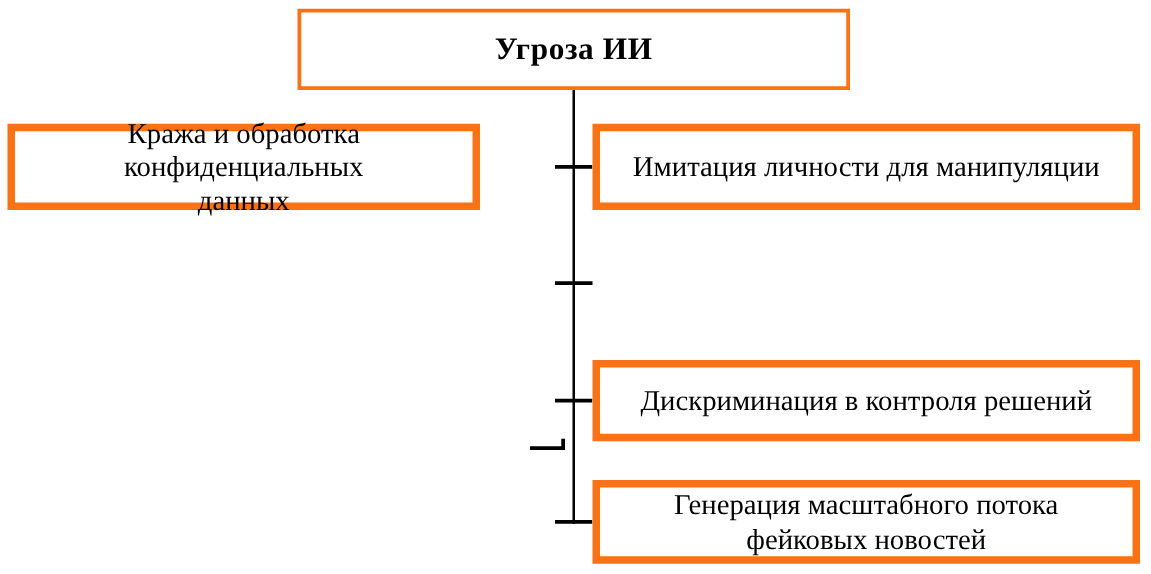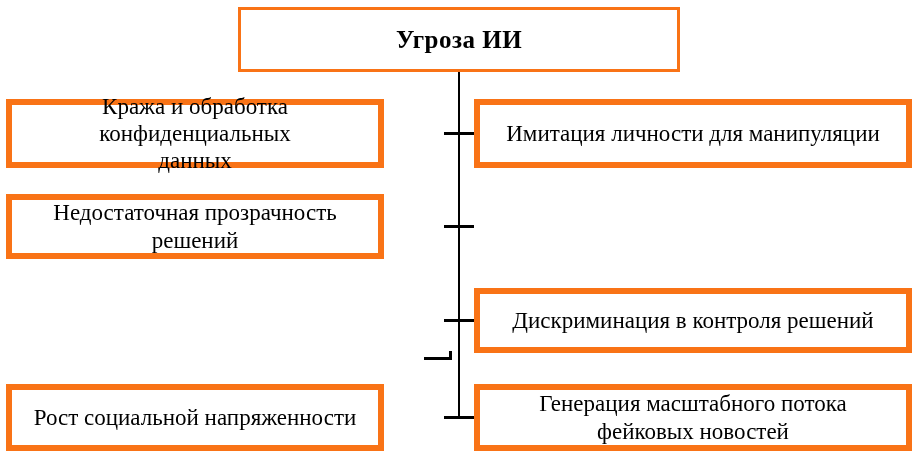--- a/index.html
+++ b/index.html
@@ -27,21 +27,21 @@
     line-height: 1.18;
     padding: 2px 6px;
   }
   .box .lbl { white-space: pre-line; }
   .root {
     border-width: 3px;
     font-weight: bold;
     font-size: 25px;
     letter-spacing: 0.5px;
   }
-  .left-col  { left: 6px;   width: 378px; }
+  .left-col  { left: 6px;   width: 378px; justify-content: flex-end; }
   .right-col { left: 474px; width: 438px; align-items: center; }
   .row1 { top: 99px;  height: 69px; }
   .row2 { top: 194px; height: 65px; }
   .row3 { top: 288px; height: 65px; }
   .row4 { top: 384px; height: 67px; }
   .line {
     position: absolute;
     background: #000000;
   }
   .spine { left: 458px; top: 72px; width: 2px; height: 347px; }
@@ -66,26 +66,20 @@
   <div class="line spine"></div>
   <div class="line conn conn1"></div>
   <div class="line conn conn2"></div>
   <div class="line conn conn3"></div>
   <div class="line conn conn4"></div>
 
   <div class="box left-col row1">
     <span class="lbl">Кража и обработка конфиденциальных
 данных</span>
   </div>
-  <div class="box left-col row2">
-    <span class="lbl">Недостаточная прозрачность решений</span>
-  </div>
-  <div class="box left-col row4">
-    <span class="lbl">Рост социальной напряженности</span>
-  </div>
 
   <div class="box right-col row1">
     <span class="lbl">Имитация личности для манипуляции</span>
   </div>
   <div class="box right-col row3">
     <span class="lbl">Дискриминация в контроля решений</span>
   </div>
   <div class="box right-col row4">
     <span class="lbl">Генерация масштабного потока
 фейковых новостей</span>

